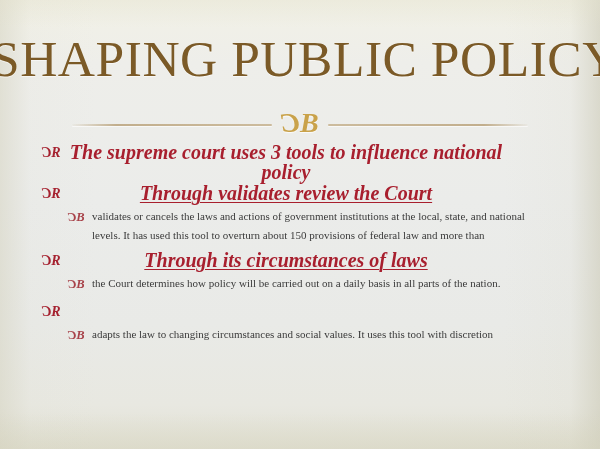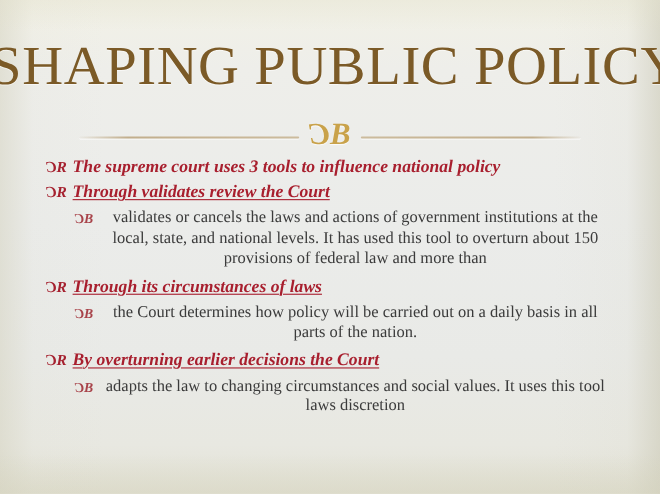--- a/index.html
+++ b/index.html
@@ -152,26 +152,27 @@
     margin-bottom: 1px;
   }
   .level1 > .glyph {
     width: 22px;
     font-size: 14px;
     line-height: 22px;
     letter-spacing: -2px;
     color: #a5212f;
   }
   .level1 > .text {
-    font-size: 16px;
+    font-size: 20px;
     line-height: 20px;
     font-weight: 700;
     font-style: italic;
     color: #a81f2e;
     width: 440px;
+    text-align: center;
   }
   .level1 > .text.underlined {
     text-decoration: underline;
     text-underline-offset: 2px;
     text-decoration-thickness: 1px;
   }
 
   
   .level2 {
     margin-top: 2px;
@@ -179,27 +180,26 @@
     margin-left: 26px;
   }
   .level2 > .glyph {
     width: 22px;
     font-size: 12.5px;
     line-height: 21px;
     letter-spacing: -2px;
     color: #a8434a;
   }
   .level2 > .text {
-    font-size: 15px;
+    font-size: 11px;
     line-height: 18.5px;
     font-weight: 400;
     font-style: normal;
     color: #3b3b3b;
     width: 462px;
-    text-align: center;
   }
 
   .spacer-sm { height: 3px; }
 </style>
 </head>
 <body>
 
 <div id="slide">
 
   <div id="vignette"></div>
@@ -243,22 +243,21 @@
 
     <div class="bullet-row level2">
       <span class="glyph"><span class="orn-c">C</span>B</span>
       <span class="text">the Court determines how policy will be carried out on a daily basis in all parts of the nation.</span>
     </div>
 
     <div class="spacer-sm"></div>
 
     <div class="bullet-row level1">
       <span class="glyph"><span class="orn-c">C</span>R</span>
-      <span class="text underlined">By overturning earlier decisions the Court</span>
     </div>
 
     <div class="bullet-row level2">
       <span class="glyph"><span class="orn-c">C</span>B</span>
-      <span class="text">adapts the law to changing circumstances and social values. It uses this tool laws discretion</span>
+      <span class="text">adapts the law to changing circumstances and social values. It uses this tool with discretion</span>
     </div>
 
   </div>
 </div>
 
 </body></html>

